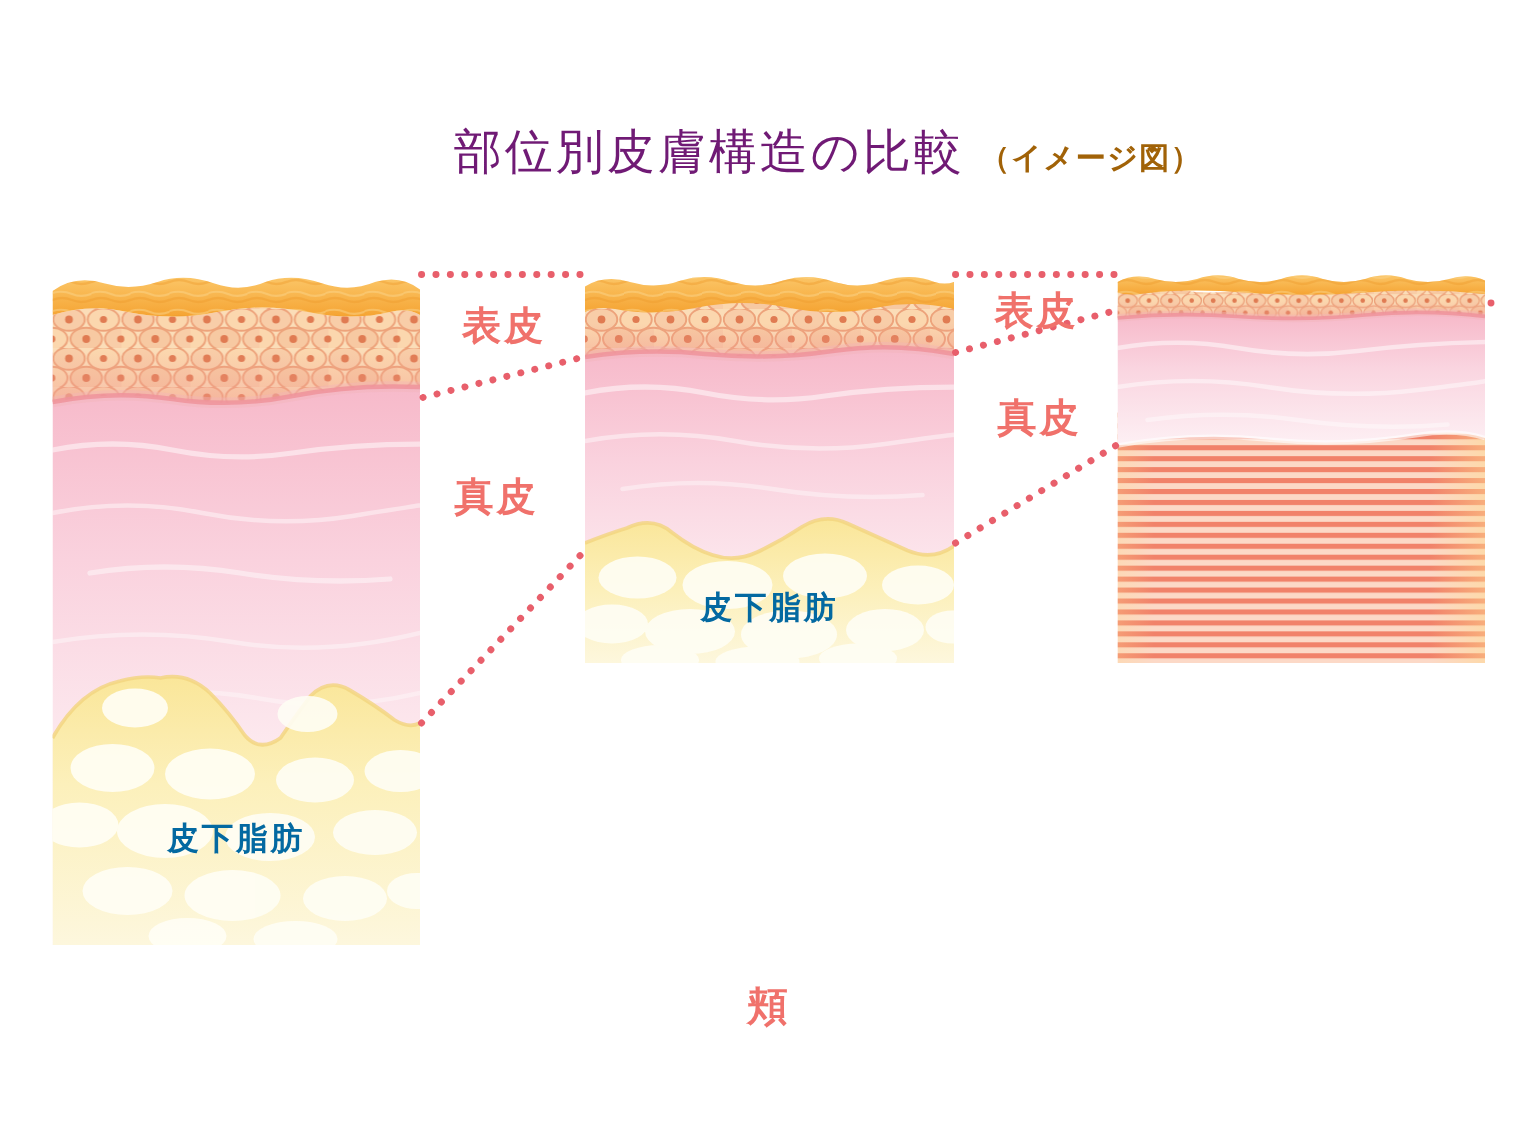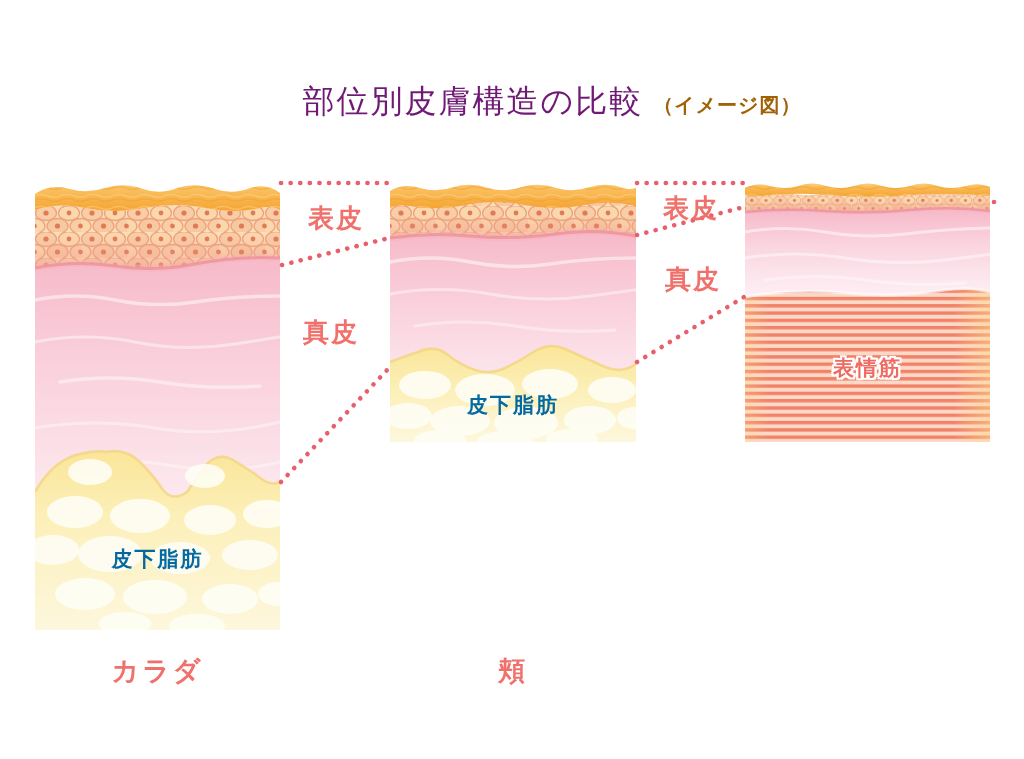--- a/index.html
+++ b/index.html
@@ -257,18 +257,16 @@
     <circle cx="994" cy="202" r="2.3" fill="#e85f6b"></circle>
   </svg>
 
   <div class="layer-label lbl-gap" id="lbl-gap1-epi">表皮</div>
   <div class="layer-label lbl-gap" id="lbl-gap1-derm">真皮</div>
   <div class="layer-label lbl-gap" id="lbl-gap2-epi">表皮</div>
   <div class="layer-label lbl-gap" id="lbl-gap2-derm">真皮</div>
 
   <div class="layer-label lbl-in-panel" id="lbl-fat-body">皮下脂肪</div>
   <div class="layer-label lbl-in-panel" id="lbl-fat-cheek">皮下脂肪</div>
-  <div class="layer-label lbl-in-panel" id="lbl-muscle">表情筋</div>
-
-  <div class="part-label" id="part-body">カラダ</div>
+
   <div class="part-label" id="part-cheek">頬</div>
 
 </div>
 
 </body></html>

